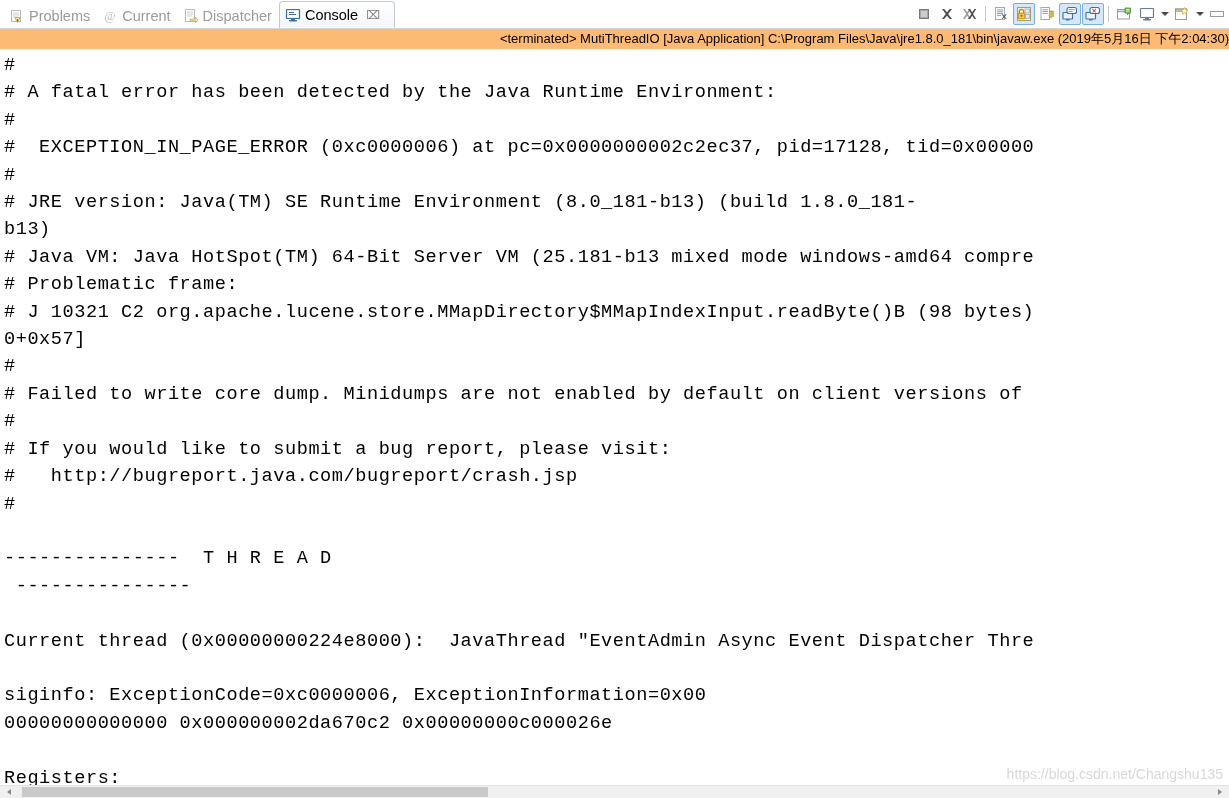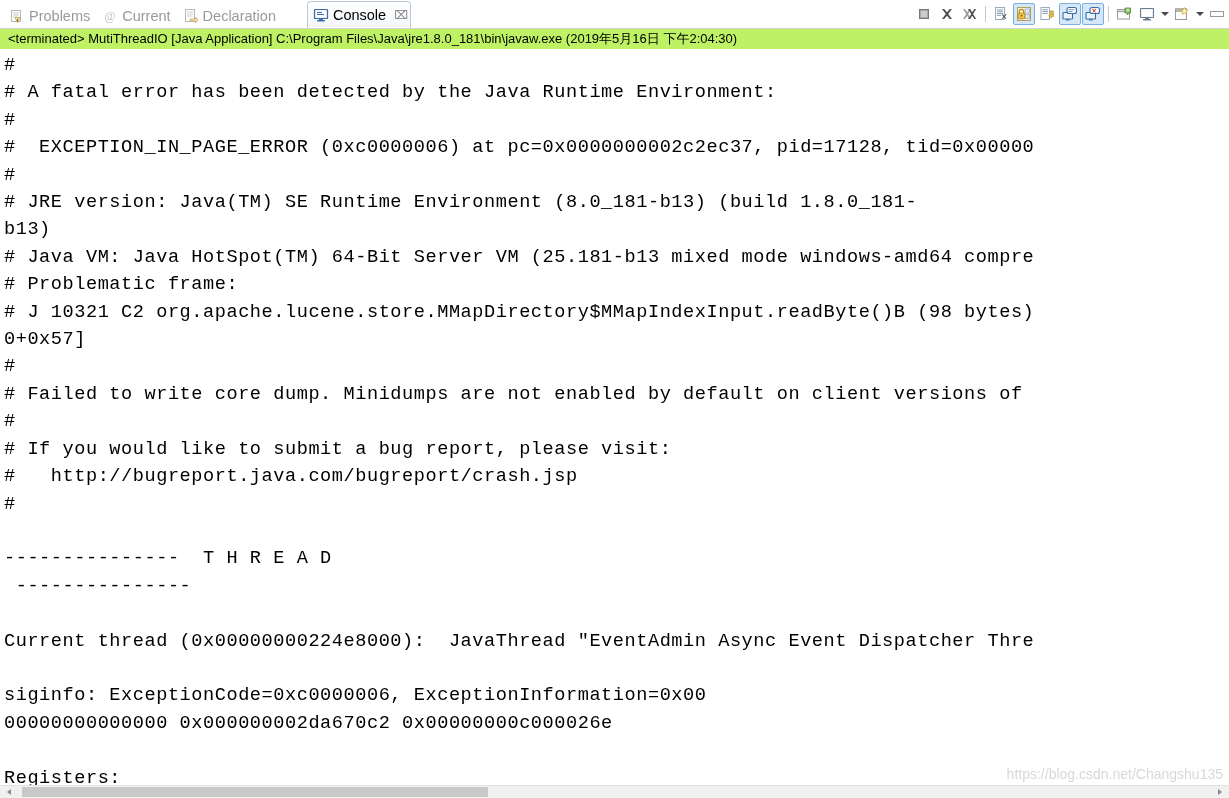--- a/index.html
+++ b/index.html
@@ -43,22 +43,21 @@
   }
   .tab.active {
     color: #000000;
     background: #ffffff;
     border: 1px solid #c0c9d6;
     border-bottom: none;
     border-radius: 4px 4px 0 0;
     height: 26px;
     box-shadow: inset 0 -1px 0 #ffffff;
     background: linear-gradient(#ffffff, #f3f6fa);
-    padding-right: 4px;
-    margin-left: 24px;
+    padding-right: 16px;
   }
   .tab .ticon {
     width: 16px;
     height: 16px;
     display: inline-block;
     flex: 0 0 16px;
     position: relative;
   }
   .tab .tlabel { line-height: 1; }
   .tab .closex {
@@ -127,21 +126,22 @@
 
   
   .statusline {
     height: 20px;
     line-height: 20px;
     padding-left: 8px;
     font-size: 13px;
     color: #000000;
     white-space: nowrap;
     overflow: hidden;
-    background: #bef264;
+    background: #fdba74;
+    text-align: right;
   }
 
   
   .console {
     position: absolute;
     top: 50px;
     left: 0;
     right: 0;
     bottom: 12px;
     background: #ffffff;
@@ -248,21 +248,21 @@
     <div class="tab">
       <span class="ticon">
         <svg width="16" height="16" viewBox="0 0 16 16">
           <rect x="2.5" y="1.5" width="9" height="12" fill="#fdfdfd" stroke="#b9b9b9"></rect>
           <rect x="4" y="3.5" width="6" height="1" fill="#d4d4d4"></rect>
           <rect x="4" y="5.5" width="6" height="1" fill="#d4d4d4"></rect>
           <rect x="4" y="7.5" width="5" height="1" fill="#d4d4d4"></rect>
           <path d="M7 11 L12.5 11 L12.5 9 L15 12 L12.5 15 L12.5 13 L7 13 Z" fill="#f3e2a8" stroke="#c2a85c" stroke-width="0.7"></path>
         </svg>
       </span>
-      <span class="tlabel">Declaration</span>
+      <span class="tlabel">Dispatcher</span>
     </div>
 
     <div class="tab active">
       <span class="ticon">
         <svg width="16" height="16" viewBox="0 0 16 16">
           <rect x="1.5" y="2.5" width="13" height="9" rx="0.6" fill="#e8f1fb" stroke="#3c6ea5" stroke-width="1.2"></rect>
           <rect x="3" y="4" width="10" height="6" fill="#ffffff"></rect>
           <rect x="4" y="5" width="5" height="1" fill="#3c6ea5"></rect>
           <rect x="4" y="7" width="7" height="1" fill="#3c6ea5"></rect>
           <rect x="6" y="11.5" width="4" height="1.6" fill="#3c6ea5"></rect>

